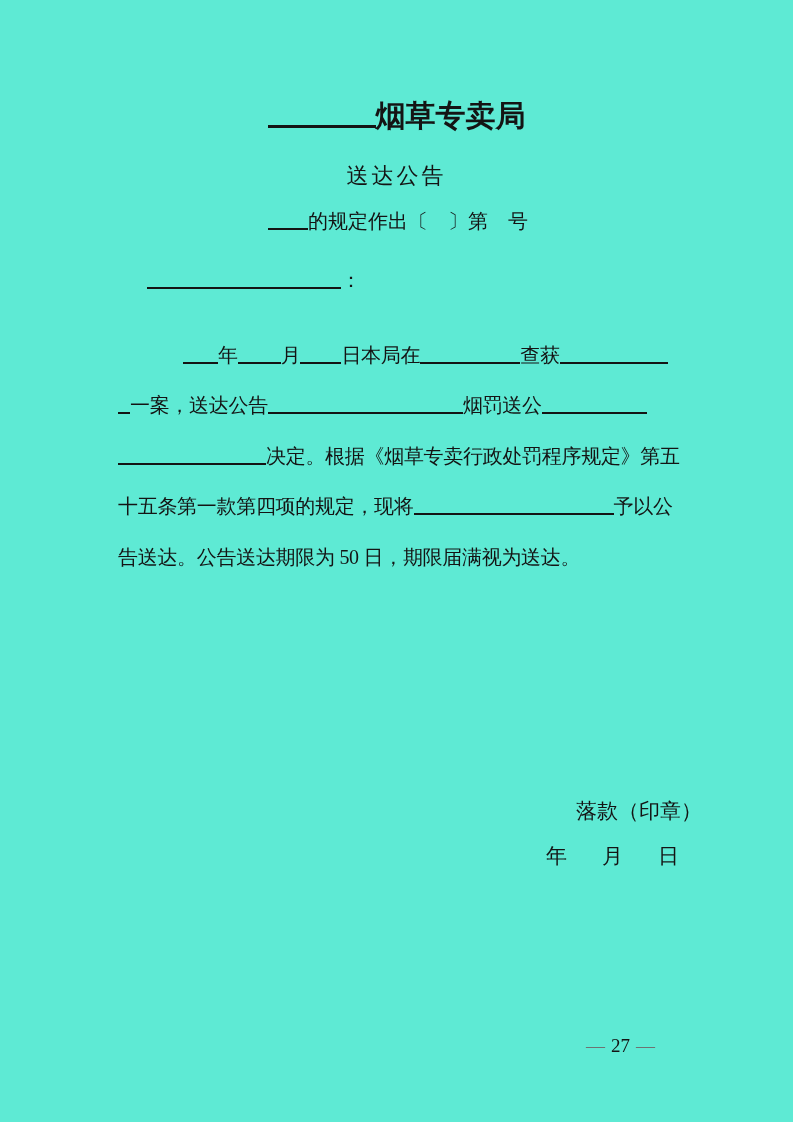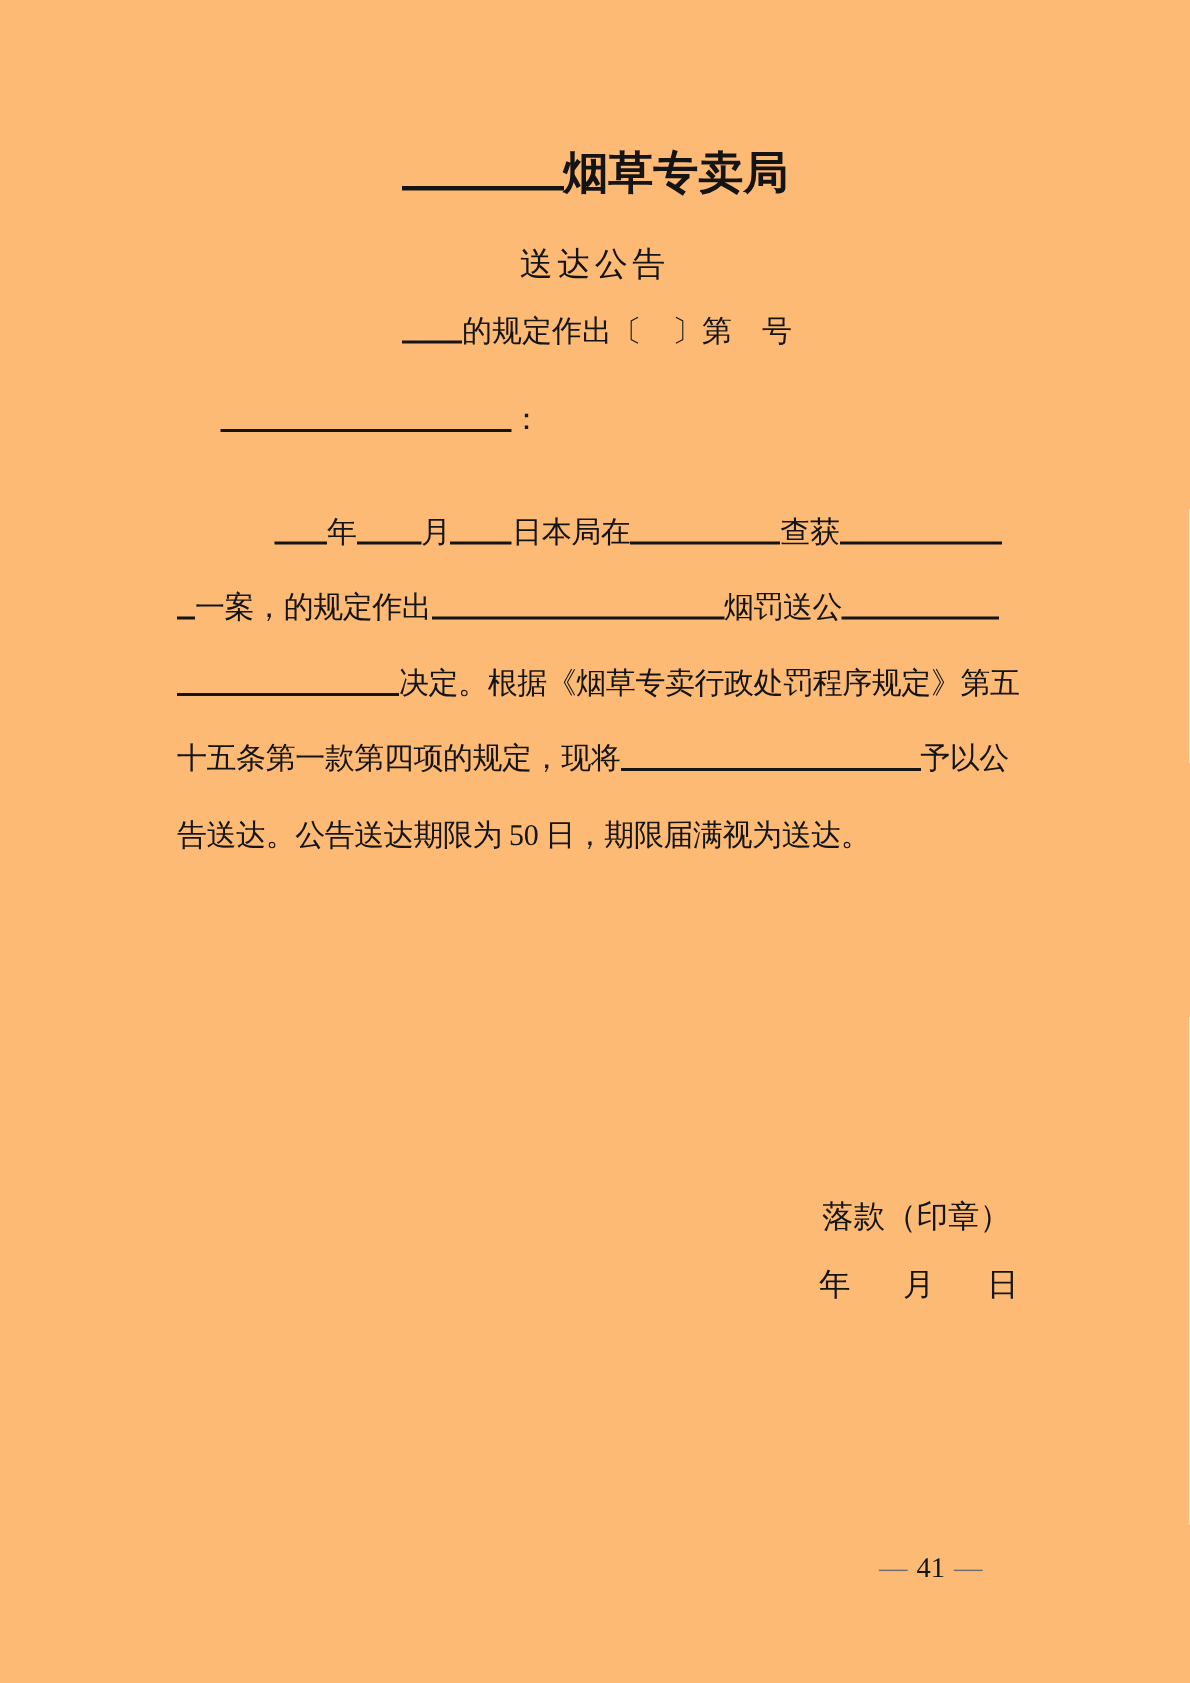--- a/index.html
+++ b/index.html
@@ -4,21 +4,21 @@
 <style>
   html, body {
     margin: 0;
     padding: 0;
     background: #ffffff;
   }
   .page {
     position: relative;
     width: 793px;
     height: 1122px;
-    background: #fdba74;
+    background: #5eead4;
     overflow: hidden;
     font-family: "Liberation Serif", "DejaVu Serif", serif;
     color: #141414;
   }
   
   .title-line {
     position: absolute;
     top: 95px;
     left: 0;
     width: 100%;
@@ -83,21 +83,21 @@
   }
   .spacer {
     display: inline-block;
     height: 1px;
   }
   .seg-text { display: inline; }
   
   .sign-name {
     position: absolute;
     top: 797px;
-    left: 548px;
+    left: 576px;
     font-size: 21px;
     line-height: 28px;
     white-space: nowrap;
   }
   .sign-date {
     position: absolute;
     top: 842px;
     left: 546px;
     font-size: 21px;
     line-height: 28px;
@@ -130,27 +130,27 @@
   <div class="title-line"><span class="blank" style="width: 108px;"></span><span class="seg-text">烟草专卖局</span></div>
 
   <div class="subtitle">送达公告</div>
 
   <div class="doc-number"><span class="blank" style="width: 40px;"></span><span class="seg-text">的规定作出〔　〕第　号</span></div>
 
   <div class="salutation"><span class="blank" style="width: 194px;"></span><span class="seg-text">：</span></div>
 
   <div class="body">
       <div class="body-line"><span class="spacer" style="width: 65px;"></span><span class="blank" style="width: 35px;"></span><span class="seg-text">年</span><span class="blank" style="width: 43px;"></span><span class="seg-text">月</span><span class="blank" style="width: 41px;"></span><span class="seg-text">日本局在</span><span class="blank" style="width: 100px;"></span><span class="seg-text">查获</span><span class="blank" style="width: 108px;"></span></div>
-      <div class="body-line"><span class="blank" style="width: 12px;"></span><span class="seg-text">一案，的规定作出</span><span class="blank" style="width: 195px;"></span><span class="seg-text">烟罚送公</span><span class="blank" style="width: 105px;"></span></div>
+      <div class="body-line"><span class="blank" style="width: 12px;"></span><span class="seg-text">一案，送达公告</span><span class="blank" style="width: 195px;"></span><span class="seg-text">烟罚送公</span><span class="blank" style="width: 105px;"></span></div>
       <div class="body-line"><span class="blank" style="width: 148px;"></span><span class="seg-text">决定。根据《烟草专卖行政处罚程序规定》第五</span></div>
       <div class="body-line"><span class="seg-text">十五条第一款第四项的规定，现将</span><span class="blank" style="width: 200px;"></span><span class="seg-text">予以公</span></div>
       <div class="body-line"><span class="seg-text">告送达。公告送达期限为 50 日，期限届满视为送达。</span></div>
     </div>
 
   <div class="sign-name">落款（印章）</div>
 
   <div class="sign-date">年　月　日</div>
 
   <div class="footer">
-    <span class="dash">—</span><span class="pagenum">41</span><span class="dash">—</span>
+    <span class="dash">—</span><span class="pagenum">27</span><span class="dash">—</span>
   </div>
 
 </div>
 
 </body></html>

